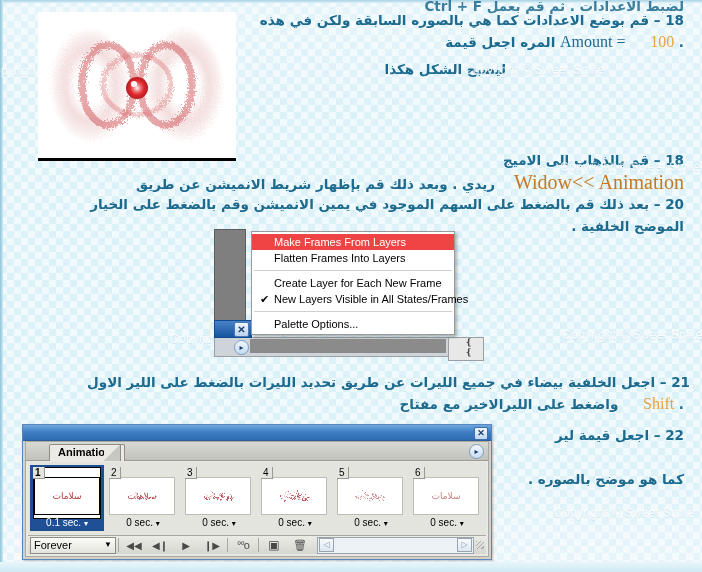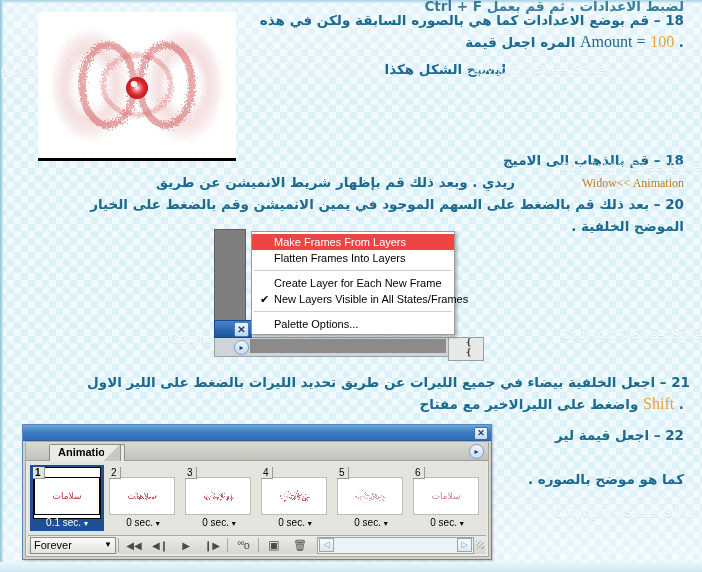--- a/index.html
+++ b/index.html
@@ -36,22 +36,22 @@
     direction:rtl;
     text-align:right;
     font-family:"DejaVu Sans","Liberation Sans",sans-serif;
     font-weight:bold;
     color:#1d6a8f;
     font-size:13.5px;
     line-height:21px;
     letter-spacing:0px;
     white-space:nowrap;
   }
-  .txt .en{font-family:"Liberation Serif",serif;font-weight:normal;font-size:12px;color:#c4791f;margin-left:48px;}
-  .txt .orange{color:#e8a33d;font-family:"Liberation Serif",serif;font-weight:normal;font-size:16px;}
+  .txt .en{font-family:"Liberation Serif",serif;font-weight:normal;font-size:20px;color:#c4791f;}
+  .txt .orange{color:#e8a33d;font-family:"Liberation Serif",serif;font-weight:normal;font-size:16px;margin-left:20px;}
   .txt .enblue{font-family:"Liberation Serif",serif;font-weight:normal;font-size:16px;color:#1d6a8f;}
 
   #line-top{top:-4px;right:18px;opacity:.85;}
   #line18{top:10px;right:18px;}
   #line18b{top:31px;right:18px;}
   #line-hakatha{top:59px;right:196px;}
   #line19{top:150px;right:18px;}
   #line19b{top:172px;right:18px;}
   #line20{top:194px;right:18px;}
   #line20b{top:216px;right:18px;}

